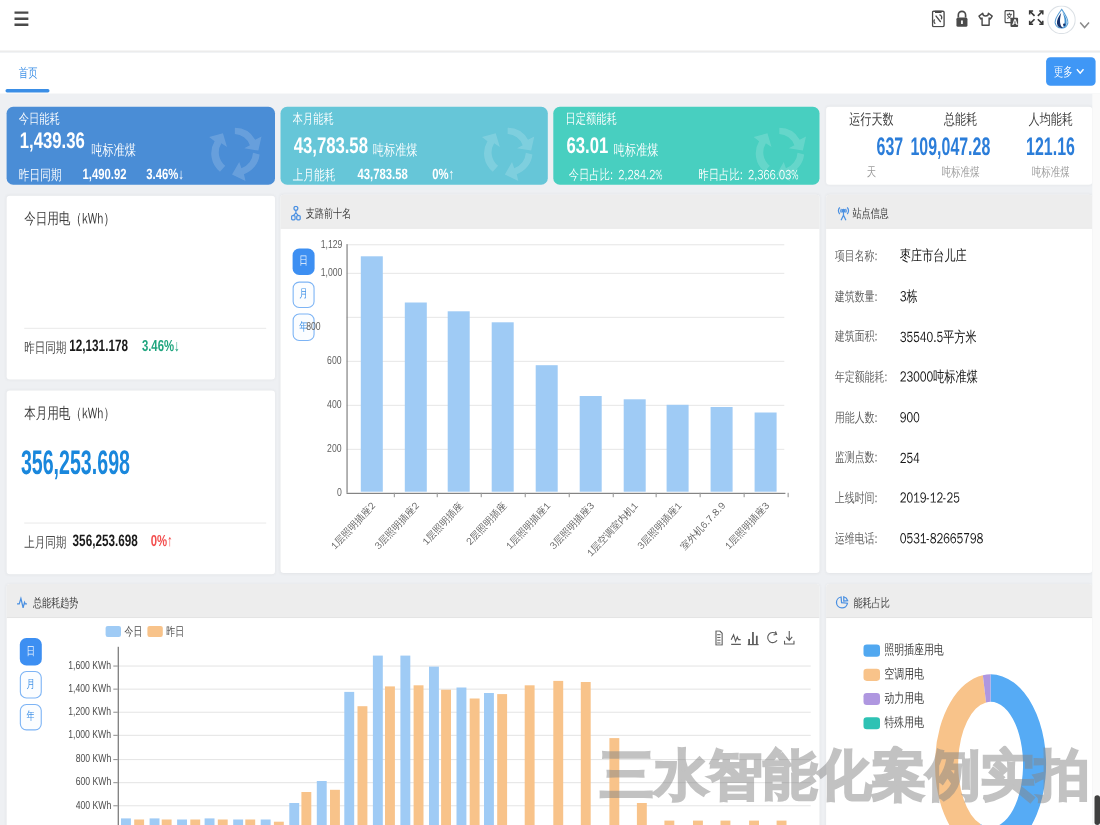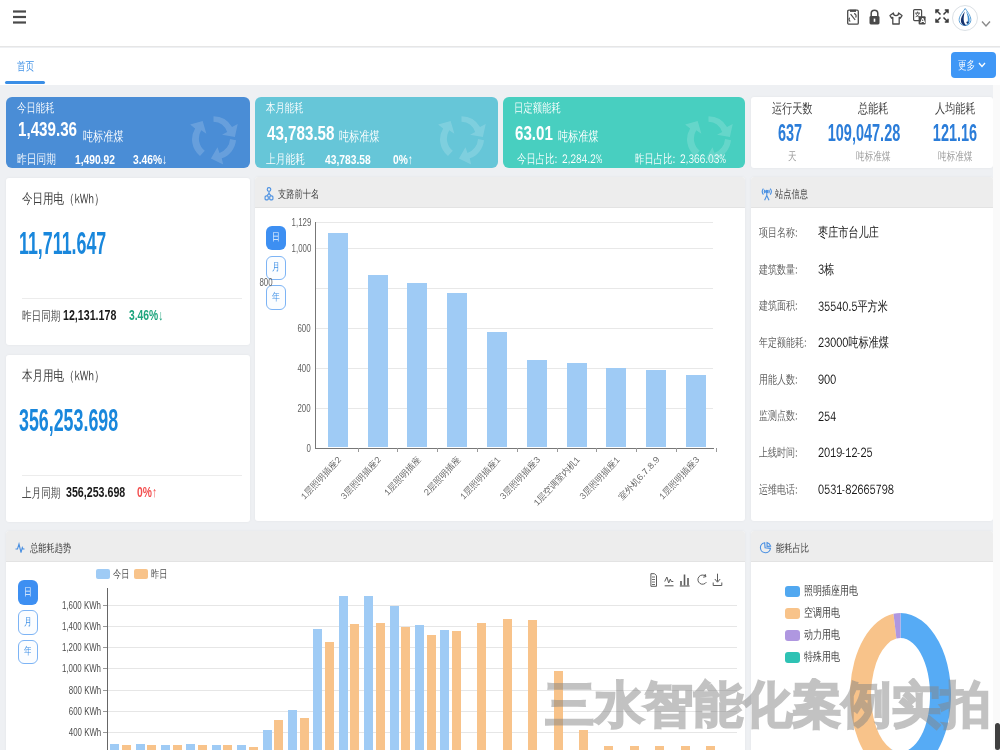--- a/index.html
+++ b/index.html
@@ -153,21 +153,21 @@
         <path d="M952 -184Q950 -156 952 -128Q901 -130 849 -130H643V-18Q643 53 647 123Q609 119 570 123Q574 53 574 -18V-570H538Q487 -473 415 -363Q388 -388 351 -393Q416 -486 463 -582Q510 -678 565 -823Q600 -807 637 -798Q608 -711 564 -621H885Q937 -621 988 -623Q985 -595 988 -567Q937 -570 885 -570H643V-400Q687 -398 731 -398H831Q883 -398 935 -400Q932 -372 935 -344Q883 -347 831 -347H731Q687 -347 643 -345V-181H849Q901 -181 952 -184ZM140 -35H61V-752H345V-35H267V-94H140ZM267 -449V-701H140V-449ZM267 -398H140V-145H267Z M1263 124Q1223 120 1182 124Q1186 50 1186 -25V-780H1867V122H1794V-25H1259Q1259 50 1263 124ZM1794 -432V-720H1259V-432ZM1794 -85V-372H1259V-85Z M2184 115Q2144 111 2104 115Q2108 42 2108 -32V-358H2411V-695Q2411 -768 2408 -842Q2447 -837 2487 -842Q2484 -768 2484 -695V-632H2840Q2898 -632 2956 -635Q2953 -603 2956 -572Q2898 -575 2840 -575H2484V-358H2814V113H2741V59H2182Q2182 87 2184 115ZM2741 -300H2180V1H2741Z M3670 -56Q3670 -36 3680 -22Q3690 -8 3706 -8H3918Q3937 -9 3942 -27Q3948 -44 3950 -65L3969 -199Q4002 -177 4041 -177L4010 18Q4006 41 3992 56Q3985 61 3975 61H3705Q3657 61 3626 29Q3595 -3 3595 -56V-690Q3595 -766 3592 -841Q3632 -837 3673 -841Q3670 -766 3670 -690V-420Q3745 -459 3805 -510Q3865 -561 3930 -634Q3959 -605 3993 -582Q3874 -434 3670 -338ZM3532 -494Q3528 -459 3532 -424Q3468 -428 3404 -428H3244V-1L3513 -213L3544 -156Q3514 -136 3485 -113L3199 132L3155 72Q3170 32 3170 -10V-670Q3170 -746 3166 -822Q3207 -817 3248 -822Q3244 -746 3244 -670V-491H3404Q3468 -491 3532 -494Z M4311 -404H4197V-520H4311ZM4311 0H4197V-116H4311Z M5473 0H4974V-73L5259 -296Q5384 -394 5384 -503Q5384 -579 5313 -618Q5272 -642 5224 -642Q5143 -642 5093 -579Q5058 -537 5056 -482L4974 -507Q5000 -637 5109 -688Q5162 -713 5227 -713Q5336 -713 5409 -647L5431 -622L5451 -593Q5472 -551 5472 -503Q5472 -370 5318 -251L5086 -73H5473Z M5747 -12 5670 132H5626L5688 0H5634V-118H5747Z M6410 -197Q6410 -79 6296 -23Q6228 10 6144 10Q6003 10 5925 -78Q5893 -113 5877 -160L5959 -187Q5995 -60 6142 -60Q6257 -60 6300 -126Q6319 -156 6319 -197Q6319 -262 6258 -301Q6208 -333 6094 -331H6050V-399Q6151 -399 6171 -401Q6208 -407 6230 -418Q6278 -441 6291 -496Q6294 -507 6294 -519Q6294 -599 6217 -631L6182 -641Q6165 -644 6145 -644Q6058 -644 6008 -581Q5991 -558 5981 -530L5903 -553Q5944 -664 6060 -699Q6103 -713 6152 -713Q6267 -713 6333 -648Q6383 -599 6383 -524Q6383 -450 6320 -402Q6288 -377 6248 -371V-369Q6345 -354 6388 -283Q6410 -244 6410 -197Z M7018 -229Q7018 -116 6931 -46Q6863 10 6769 10Q6612 10 6540 -132Q6496 -218 6496 -333Q6496 -527 6587 -630Q6661 -713 6782 -713Q6925 -713 6988 -601Q6999 -581 7007 -557L6928 -536Q6890 -639 6782 -641Q6619 -641 6585 -427Q6577 -377 6577 -317H6579Q6611 -401 6697 -439Q6741 -459 6789 -459Q6896 -459 6964 -380Q7018 -316 7018 -229ZM6936 -225Q6936 -305 6875 -354Q6831 -389 6776 -389Q6694 -389 6639 -327Q6597 -279 6597 -217Q6597 -141 6665 -93Q6711 -60 6767 -60Q6853 -60 6904 -125Q6936 -168 6936 -225Z M7632 -229Q7632 -116 7545 -46Q7477 10 7383 10Q7226 10 7154 -132Q7110 -218 7110 -333Q7110 -527 7201 -630Q7275 -713 7396 -713Q7539 -713 7602 -601Q7613 -581 7621 -557L7542 -536Q7504 -639 7396 -641Q7233 -641 7199 -427Q7191 -377 7191 -317H7193Q7225 -401 7311 -439Q7355 -459 7403 -459Q7510 -459 7578 -380Q7632 -316 7632 -229ZM7550 -225Q7550 -305 7489 -354Q7445 -389 7390 -389Q7308 -389 7253 -327Q7211 -279 7211 -217Q7211 -141 7279 -93Q7325 -60 7381 -60Q7467 -60 7518 -125Q7550 -168 7550 -225Z M7893 0H7779V-116H7893Z M8558 -348Q8558 -206 8492 -102Q8419 10 8295 10Q8149 10 8075 -133Q8026 -228 8026 -350Q8026 -510 8097 -611Q8167 -713 8287 -713Q8443 -713 8514 -560Q8558 -468 8558 -348ZM8468 -336Q8468 -537 8385 -609L8361 -627Q8328 -645 8287 -645Q8161 -645 8127 -473Q8116 -420 8116 -356Q8116 -162 8199 -91Q8239 -57 8295 -57Q8413 -57 8453 -207Q8468 -266 8468 -336Z M9173 -197Q9173 -79 9059 -23Q8991 10 8907 10Q8766 10 8688 -78Q8656 -113 8640 -160L8722 -187Q8758 -60 8905 -60Q9020 -60 9063 -126Q9082 -156 9082 -197Q9082 -262 9021 -301Q8971 -333 8857 -331H8813V-399Q8914 -399 8934 -401Q8971 -407 8993 -418Q9041 -441 9054 -496Q9057 -507 9057 -519Q9057 -599 8980 -631L8945 -641Q8928 -644 8908 -644Q8821 -644 8771 -581Q8754 -558 8744 -530L8666 -553Q8707 -664 8823 -699Q8866 -713 8915 -713Q9030 -713 9096 -648Q9146 -599 9146 -524Q9146 -450 9083 -402Q9051 -377 9011 -371V-369Q9108 -354 9151 -283Q9173 -244 9173 -197Z M9903 -172Q9903 -75 9847 -24L9824 -6Q9807 3 9788 7L9758 10Q9669 10 9631 -78Q9612 -121 9612 -172Q9612 -275 9671 -326Q9706 -355 9756 -355Q9848 -355 9886 -264Q9903 -223 9903 -172ZM9756 -303Q9675 -303 9675 -172Q9675 -62 9735 -45Q9745 -42 9758 -42Q9825 -42 9839 -133Q9841 -150 9841 -167Q9841 -303 9756 -303ZM9821 -702 9396 0H9322L9747 -702ZM9530 -529Q9530 -432 9474 -381Q9438 -347 9385 -347Q9296 -347 9258 -435Q9240 -478 9240 -529Q9240 -633 9298 -683Q9333 -713 9383 -713Q9475 -713 9513 -622Q9530 -581 9530 -529ZM9383 -660Q9302 -660 9302 -529Q9302 -420 9363 -402Q9373 -399 9385 -399Q9453 -399 9466 -490Q9468 -507 9468 -524Q9468 -660 9383 -660Z" fill="#ffffff"></path>
       </svg>
     </div>
   </div>
 <div class="panel" style="left:751px;top:97px;width:242px;height:71px">
     <div class="abs" style="left:20.75px;top:4px;">
       <svg width="40.5" height="15.7" viewBox="0 -901 4096 1188" preserveAspectRatio="none" style="display:block">
         <path d="M180 -394H143Q87 -394 31 -391Q34 -422 31 -452Q87 -449 143 -449H251V-58Q328 0 400 21Q457 36 575 37L964 40Q926 68 928 115L575 116Q333 116 211 -18L72 105Q52 72 25 43L180 -60ZM224 -623Q169 -711 102 -790L161 -841Q232 -757 291 -665ZM960 -540Q957 -510 960 -479Q905 -482 849 -482H583Q615 -459 652 -443Q629 -407 558 -308L458 -171L734 -199L768 -205Q736 -259 701 -312L767 -355Q849 -230 917 -98L847 -62L798 -153L740 -149L357 -105L351 -160Q372 -162 385 -178Q418 -220 484 -322Q551 -424 575 -482H444Q388 -482 332 -479Q336 -510 332 -540Q388 -537 444 -537H849Q905 -537 960 -540ZM899 -778Q895 -748 899 -717Q843 -720 787 -720H535Q480 -720 424 -717Q427 -748 424 -778Q480 -775 535 -775H787Q843 -775 899 -778Z M1730 1V-417H1546Q1488 -417 1430 -414Q1433 -446 1430 -477Q1488 -474 1546 -474H1897Q1955 -474 2014 -477Q2010 -446 2014 -414Q1955 -417 1897 -417H1802V26Q1802 69 1772 97Q1730 135 1615 134Q1627 83 1591 46Q1624 50 1668 50Q1712 50 1721 44Q1730 37 1730 1ZM1956 -748Q1952 -716 1956 -685Q1898 -687 1839 -687H1609Q1551 -687 1492 -685Q1496 -716 1492 -748Q1551 -745 1609 -745H1839Q1898 -745 1956 -748ZM1335 -586Q1369 -563 1408 -547Q1355 -467 1290 -395V-2Q1290 67 1294 136Q1251 132 1208 136Q1212 67 1212 -2V-313L1094 -202Q1071 -230 1030 -242Q1150 -343 1253 -477ZM1304 -815Q1338 -795 1379 -780Q1306 -659 1187 -564Q1147 -532 1105 -502Q1084 -533 1047 -548Q1151 -616 1232 -718Q1270 -766 1304 -815Z M2257 -415Q2193 -415 2129 -412Q2133 -446 2129 -481Q2193 -478 2257 -478H2510V-732H2342Q2278 -732 2214 -729Q2218 -764 2214 -798Q2278 -795 2342 -795H2771Q2835 -795 2899 -798Q2895 -764 2899 -729Q2835 -732 2771 -732H2584V-478H2861Q2924 -478 2988 -481Q2985 -446 2988 -412Q2924 -415 2861 -415H2594Q2643 -243 2728 -142Q2841 -10 3027 35Q2992 62 2981 105Q2837 68 2729 -40Q2621 -148 2560 -301Q2518 -163 2412 -52Q2306 58 2155 109Q2136 62 2087 46Q2261 6 2376 -124Q2492 -253 2508 -415Z M3114 -240Q3116 -266 3114 -291Q3160 -289 3207 -289H3259Q3275 -336 3289 -384Q3327 -370 3367 -364L3334 -289H3514Q3509 -148 3420 -39Q3472 6 3521 56Q3486 77 3456 105Q3418 55 3372 11Q3276 96 3150 115Q3135 77 3108 46Q3227 43 3320 -33Q3259 -81 3191 -116Q3219 -178 3243 -243ZM3402 -380Q3366 -383 3329 -380Q3332 -448 3332 -516V-566Q3308 -514 3265 -458Q3222 -403 3134 -326Q3116 -356 3083 -370Q3175 -446 3250 -566H3193Q3146 -566 3099 -564Q3102 -589 3099 -615L3237 -612L3125 -748L3182 -795L3301 -650L3255 -612H3332V-679Q3332 -747 3329 -815Q3366 -812 3402 -815Q3399 -747 3399 -679V-647Q3451 -714 3501 -809Q3532 -788 3566 -775Q3527 -698 3456 -612L3577 -615Q3574 -589 3577 -564L3444 -566L3549 -438L3492 -391L3399 -505Q3399 -442 3402 -380ZM3367 -81Q3426 -152 3441 -243H3315L3276 -145Q3323 -115 3367 -81ZM3399 -566V-544L3426 -566ZM3399 -612H3426Q3414 -622 3399 -627ZM3684 -805Q3718 -794 3758 -791Q3740 -704 3717 -619L3713 -605H3933Q3982 -605 4031 -608Q4029 -576 4031 -545L3930 -547Q3920 -308 3836 -142Q3923 -17 4066 49Q4034 70 4021 111Q3888 46 3804 -83Q3712 75 3553 145Q3544 98 3517 70Q3679 7 3767 -146Q3690 -289 3672 -474Q3640 -381 3584 -289Q3559 -317 3518 -324Q3556 -385 3598 -470Q3640 -555 3658 -638Q3676 -722 3684 -805ZM3723 -547Q3725 -447 3746 -359Q3768 -271 3798 -208Q3858 -349 3862 -547Z" fill="#404040"></path>
       </svg>
     </div>
-    <div class="abs" style="left:39px;top:24px;height:24px;line-height:24px;white-space:nowrap;transform:translateX(-50%)"><span class="num sxc" style="font-size:23px;color:#2b7dd9;transform:scaleX(0.63)">637</span></div>
+    <div class="abs" style="left:58px;top:24px;height:24px;line-height:24px;white-space:nowrap;transform:translateX(-50%)"><span class="num sxc" style="font-size:23px;color:#2b7dd9;transform:scaleX(0.63)">637</span></div>
     <div class="abs" style="left:36.6875px;top:52.5px;">
       <svg width="8.6" height="13.3" viewBox="0 -901 1024 1188" preserveAspectRatio="none" style="display:block">
         <path d="M209 -415Q145 -415 81 -412Q85 -446 81 -481Q145 -478 209 -478H462V-732H294Q230 -732 166 -729Q170 -764 166 -798Q230 -795 294 -795H723Q787 -795 851 -798Q847 -764 851 -729Q787 -732 723 -732H536V-478H813Q876 -478 940 -481Q937 -446 940 -412Q876 -415 813 -415H546Q595 -243 680 -142Q793 -10 979 35Q944 62 933 105Q789 68 681 -40Q573 -148 512 -301Q470 -163 364 -52Q258 58 107 109Q88 62 39 46Q213 6 328 -124Q444 -253 460 -415Z" fill="#9a9a9a"></path>
       </svg>
     </div>
     <div class="abs" style="left:107.3125px;top:4px;">
       <svg width="30.4" height="15.7" viewBox="0 -901 3072 1188" preserveAspectRatio="none" style="display:block">
         <path d="M261 -268H192V-619H392Q320 -702 237 -774L287 -831Q375 -754 452 -666L398 -619H588Q567 -637 540 -643L587 -699Q648 -775 649 -776L708 -844Q734 -816 765 -793L707 -726L640 -654L610 -619H833V-268H763V-324H261ZM763 -568H261V-375H763ZM929 76Q869 -15 798 -96L858 -144Q933 -60 995 36ZM562 -52Q514 -138 443 -204L498 -258Q577 -184 631 -87ZM761 -74Q790 -56 830 -53L801 80Q797 103 783 118Q769 134 749 134H369Q324 134 294 106Q264 79 264 33V-84Q264 -154 260 -223Q299 -219 339 -223Q335 -154 335 -84V33Q335 49 345 61Q355 73 370 73H698Q715 73 727 60Q739 48 743 29ZM-8 69Q57 -44 111 -166L183 -137Q128 -11 60 105Z M1664 1Q1664 20 1673 34Q1682 48 1697 48L1909 47Q1932 47 1940 11L1957 -76Q1988 -59 2023 -56L1995 60Q1985 107 1956 107H1696Q1651 107 1623 78Q1595 49 1595 1V-216Q1595 -286 1592 -356Q1629 -352 1667 -356Q1664 -286 1664 -216V-153Q1733 -177 1796 -212Q1859 -246 1938 -301Q1957 -268 1982 -240Q1856 -144 1664 -82ZM1664 -475Q1664 -458 1673 -446Q1682 -433 1697 -433H1909Q1932 -433 1940 -470L1957 -557Q1988 -539 2023 -536L1995 -421Q1985 -374 1956 -374H1696Q1648 -374 1622 -402Q1595 -431 1595 -475V-680Q1595 -749 1592 -819Q1629 -815 1667 -819Q1664 -749 1664 -680V-617Q1733 -641 1796 -674Q1858 -708 1939 -762Q1957 -728 1982 -700Q1857 -608 1664 -546ZM1415 -11V-102H1171V-30Q1171 39 1174 109Q1137 105 1099 109Q1102 39 1102 -30V-467L1484 -466V13Q1480 76 1433 97Q1394 116 1343 116Q1352 67 1322 27Q1341 32 1362 36Q1402 37 1408 31Q1415 25 1415 -11ZM1271 -843Q1301 -815 1337 -794Q1314 -766 1153 -590L1403 -596Q1368 -643 1331 -688L1389 -736Q1466 -644 1530 -543L1467 -503L1436 -550L1391 -551L1051 -537L1049 -586Q1067 -585 1080 -599Q1109 -630 1178 -714Q1246 -799 1271 -843ZM1415 -310V-417H1171Q1171 -363 1171 -310ZM1415 -151V-260H1171V-151Z M2770 107Q2720 107 2694 77Q2668 47 2668 1V-214L2614 -203Q2565 -193 2517 -181Q2514 -208 2506 -233Q2555 -241 2604 -251L2668 -265V-455L2537 -431Q2535 -458 2528 -484Q2578 -490 2627 -498L2668 -505V-662Q2618 -646 2559 -634Q2558 -670 2535 -699Q2614 -713 2688 -744Q2763 -775 2868 -842Q2886 -808 2911 -780Q2832 -723 2737 -686V-517L2815 -530Q2864 -538 2913 -549Q2915 -522 2922 -495Q2872 -490 2823 -481L2737 -467V-279L2887 -310Q2936 -320 2985 -332Q2987 -305 2996 -279Q2946 -272 2897 -262L2737 -228V1Q2737 20 2746 34Q2755 48 2771 48L2911 47Q2920 47 2924 42Q2927 38 2928 36Q2930 33 2932 28Q2933 23 2933 19L2960 -107Q2990 -87 3025 -84L2983 85Q2977 106 2959 107ZM2105 -20Q2089 -51 2059 -67Q2159 -121 2216 -237Q2240 -285 2253 -338H2186Q2136 -338 2086 -335Q2089 -362 2086 -389Q2136 -387 2186 -387H2262V-493H2219Q2169 -493 2119 -491Q2122 -518 2119 -545Q2169 -542 2219 -542H2262V-648H2205Q2155 -648 2105 -646Q2108 -673 2105 -700Q2155 -698 2205 -698H2262Q2262 -760 2259 -823Q2296 -819 2334 -823Q2331 -760 2331 -698H2399Q2449 -698 2499 -700Q2496 -673 2499 -646Q2449 -648 2399 -648H2330V-542L2466 -545Q2464 -518 2466 -491L2330 -493V-387H2395Q2445 -387 2495 -389Q2492 -362 2495 -335Q2445 -338 2395 -338L2330 -337V-318L2345 -334Q2423 -265 2492 -185L2434 -136Q2385 -193 2330 -245V-9Q2330 61 2334 130Q2296 126 2259 130Q2262 61 2262 -9V-181Q2196 -83 2105 -20Z" fill="#404040"></path>
       </svg>
     </div>
@@ -188,21 +188,20 @@
         <path d="M717 109Q671 109 642 79Q612 49 612 -3V-212H425V-367Q425 -440 421 -512Q460 -508 500 -512Q496 -440 496 -367V-267H612V-598H487Q431 -598 375 -595Q378 -626 375 -656Q431 -653 487 -653H612V-697Q612 -769 609 -842Q648 -838 687 -842Q683 -769 683 -697V-653H865Q921 -653 977 -656Q974 -626 977 -595Q921 -598 865 -598H683V-267H799Q800 -317 800 -377Q800 -437 796 -510Q835 -505 874 -510Q871 -445 871 -370Q871 -296 871 -212H683V-3Q683 17 693 32Q703 46 718 46L871 45Q888 45 894 20L909 -40Q941 -23 977 -17L950 72Q941 109 919 109ZM113 -43H44V-760H310V-43H240V-133H113ZM240 -717H113V-173H240Z M1990 -80 1923 -44 1832 -203 1737 -356 1801 -398 1898 -242ZM1528 -380Q1562 -363 1599 -353Q1537 -182 1391 18Q1365 -9 1329 -15Q1389 -92 1433 -174Q1477 -255 1528 -380ZM1659 -4V-485H1527Q1475 -485 1423 -482Q1426 -510 1423 -538Q1475 -536 1527 -536H1909Q1961 -536 2012 -538Q2009 -510 2012 -482Q1961 -485 1909 -485H1729V24Q1729 132 1566 132H1561Q1571 84 1539 47Q1567 50 1605 50Q1643 51 1651 44Q1659 36 1659 -4ZM1934 -765Q1931 -737 1934 -709Q1882 -711 1831 -711H1605Q1553 -711 1502 -709Q1505 -737 1502 -765Q1553 -762 1605 -762H1831Q1882 -762 1934 -765ZM1092 -42Q1064 -69 1020 -75Q1056 -132 1102 -214Q1147 -296 1178 -385Q1210 -474 1234 -563H1163Q1109 -563 1056 -560Q1059 -592 1056 -624Q1109 -621 1163 -621H1252V-682Q1252 -755 1249 -828Q1285 -824 1322 -828Q1319 -755 1319 -682V-621L1447 -624Q1444 -592 1447 -560L1319 -563V-438L1348 -461Q1411 -368 1463 -264L1398 -226Q1374 -276 1346 -323L1319 -368V-11Q1319 62 1322 136Q1285 132 1249 136Q1252 62 1252 -11V-390Q1179 -183 1092 -42Z M2245 -331Q2405 -485 2467 -630V-644H2473Q2513 -741 2535 -823Q2574 -807 2615 -800Q2585 -718 2551 -643H2928Q2978 -643 3028 -646Q3025 -619 3028 -592Q2978 -594 2928 -594H2788V-440H2890Q2940 -440 2990 -442Q2987 -415 2990 -388Q2940 -391 2890 -391H2788V-246H2888Q2938 -246 2988 -248Q2985 -221 2988 -194Q2938 -197 2888 -197H2788V-14H2933Q2983 -14 3033 -16Q3030 11 3033 38Q2983 36 2933 36H2536Q2537 79 2539 122Q2502 119 2464 122Q2467 53 2467 -17V-487Q2397 -371 2312 -285Q2286 -319 2245 -331ZM2814 -684 2747 -648 2659 -811 2726 -847ZM2719 -14V-197H2536V-14ZM2719 -246V-391H2536V-246ZM2719 -440V-594H2536V-440ZM2178 72Q2142 45 2088 42Q2125 -33 2162 -132Q2200 -230 2268 -474L2309 -447Q2245 -210 2216 -91ZM2228 -540Q2160 -624 2083 -697L2133 -756Q2214 -679 2285 -591Z M3757 -12Q3757 56 3760 123Q3724 119 3687 123Q3691 56 3691 -12V-144Q3588 1 3404 125Q3389 94 3359 76Q3445 21 3512 -47Q3580 -115 3654 -215H3513Q3468 -215 3422 -213Q3425 -237 3422 -262Q3468 -260 3513 -260H3690Q3690 -303 3687 -346Q3724 -342 3760 -346Q3758 -303 3757 -260H3968Q4013 -260 4059 -262Q4056 -237 4059 -213Q4013 -215 3968 -215H3808Q3845 -138 3900 -81Q3955 -24 4056 18Q4022 37 4007 74Q3925 38 3862 -32Q3799 -101 3757 -184ZM3900 -332Q3863 -336 3827 -332Q3828 -350 3829 -367H3549V-662L3448 -660Q3451 -685 3448 -709L3549 -707Q3548 -765 3546 -824Q3582 -820 3618 -824Q3616 -765 3615 -707H3830Q3830 -765 3827 -824Q3863 -820 3900 -824Q3897 -765 3897 -707L4035 -709Q4033 -685 4035 -660L3897 -662V-467Q3897 -399 3900 -332ZM3830 -662H3615V-562H3830ZM3830 -517H3615Q3615 -468 3615 -412H3830ZM3155 118Q3133 88 3089 83Q3159 29 3199 -52Q3255 -163 3255 -347V-686Q3255 -753 3251 -821Q3287 -817 3322 -821Q3318 -753 3318 -686V-520L3399 -638Q3426 -614 3457 -596Q3437 -565 3421 -544L3318 -411L3317 -296L3318 -297Q3392 -180 3456 -53L3394 -19Q3363 -81 3329 -140L3305 -182Q3272 7 3155 118ZM3081 -367Q3124 -471 3156 -585L3223 -565Q3191 -447 3146 -338Z" fill="#9a9a9a"></path>
       </svg>
     </div>
   </div>
 <div class="panel" style="left:6px;top:178px;width:244px;height:167px">
     <div class="abs" style="left:16px;top:12.5px;">
       <svg width="82.5" height="16.2" viewBox="0 -901 8047 1188" preserveAspectRatio="none" style="display:block">
         <path d="M184 -185Q188 -220 184 -254Q248 -251 312 -251H798L554 147L491 108L672 -188H312Q248 -188 184 -185ZM516 -284Q455 -373 381 -452L441 -507Q519 -424 584 -330ZM486 -822Q523 -799 565 -784L541 -737Q574 -686 621 -627Q709 -513 836 -440Q906 -398 981 -368Q945 -346 929 -302Q786 -363 676 -471Q575 -568 503 -673Q387 -484 230 -359Q154 -299 67 -257Q53 -304 18 -332Q105 -372 184 -427Q312 -516 379 -621Q438 -716 486 -822Z M1263 124Q1223 120 1182 124Q1186 50 1186 -25V-780H1867V122H1794V-25H1259Q1259 50 1263 124ZM1794 -432V-720H1259V-432ZM1794 -85V-372H1259V-85Z M2617 124Q2577 119 2536 124Q2540 49 2540 -25V-257H2285Q2280 -130 2246 -40Q2211 50 2148 118Q2118 83 2073 80Q2149 16 2180 -76Q2212 -167 2212 -297L2210 -794H2958V-24Q2958 47 2914 73Q2867 100 2768 99Q2780 48 2744 10Q2777 14 2820 14Q2862 15 2873 6Q2887 -9 2885 -63V-257H2613V-25Q2613 49 2617 124ZM2613 -317H2885V-484H2613ZM2540 -317V-484H2285V-317ZM2613 -544H2885V-734H2613ZM2540 -544V-734L2284 -733V-544Z M3592 111Q3544 111 3514 80Q3484 49 3484 -5V-175H3222V-76H3148V-689H3484L3480 -842Q3521 -838 3561 -842L3557 -689H3914V-76H3841V-175H3557V-5Q3557 15 3567 30Q3577 44 3593 44L3940 43Q3959 43 3971 26Q3983 9 3987 -17L4008 -158Q4039 -136 4078 -136L4050 40Q4045 70 4031 90Q4017 110 3995 111ZM3557 -236H3841V-404H3557ZM3484 -236V-404H3222V-236ZM3557 -464H3841V-629H3557ZM3484 -464V-629H3222V-464Z M4966 175H4913Q4785 16 4764 -197Q4761 -230 4761 -265Q4761 -485 4895 -679Q4903 -690 4912 -702H4965Q4838 -507 4836 -269Q4836 -30 4966 175Z M5624 0H5539L5387 -290L5276 -161V0H5196V-702H5276V-253L5516 -518H5602L5441 -336Z M6463 -702 6295 0H6206L6054 -545L5911 0H5821L5643 -702H5733L5874 -133H5876L6024 -702H6095L6255 -133H6257L6387 -702Z M6952 0H6872V-303Q6872 -406 6841 -440L6824 -455L6801 -464Q6786 -468 6768 -468Q6709 -468 6662 -413Q6624 -357 6623 -267V0H6543V-702H6623V-424H6626Q6677 -534 6787 -534Q6904 -534 6940 -424Q6952 -386 6952 -339Z M7382 -265Q7382 -49 7266 126Q7249 152 7230 175H7177Q7307 -30 7307 -269Q7307 -507 7181 -698Q7179 -700 7178 -702H7231Q7370 -517 7381 -298Q7382 -282 7382 -265Z" fill="#3d3d3d"></path>
       </svg>
     </div>
-    <div class="abs" style="left:12.5px;top:51px;height:30px;line-height:30px"><span class="num sxl" style="font-size:31px;color:#1987dc;transform:scaleX(0.575)">11,711.647</span></div>
     <div class="abs" style="left:16px;right:8px;top:120px;height:1px;background:#ececec"></div>
     <div class="abs" style="left:16px;top:130.5px;">
       <svg width="38.4" height="14.9" viewBox="0 -901 4096 1188" preserveAspectRatio="none" style="display:block">
         <path d="M952 -184Q950 -156 952 -128Q901 -130 849 -130H643V-18Q643 53 647 123Q609 119 570 123Q574 53 574 -18V-570H538Q487 -473 415 -363Q388 -388 351 -393Q416 -486 463 -582Q510 -678 565 -823Q600 -807 637 -798Q608 -711 564 -621H885Q937 -621 988 -623Q985 -595 988 -567Q937 -570 885 -570H643V-400Q687 -398 731 -398H831Q883 -398 935 -400Q932 -372 935 -344Q883 -347 831 -347H731Q687 -347 643 -345V-181H849Q901 -181 952 -184ZM140 -35H61V-752H345V-35H267V-94H140ZM267 -449V-701H140V-449ZM267 -398H140V-145H267Z M1263 124Q1223 120 1182 124Q1186 50 1186 -25V-780H1867V122H1794V-25H1259Q1259 50 1263 124ZM1794 -432V-720H1259V-432ZM1794 -85V-372H1259V-85Z M2422 -86H2350V-440L2741 -439V-86H2669V-140H2422ZM2821 -604Q2818 -572 2821 -541Q2763 -544 2704 -544H2411Q2353 -544 2295 -541Q2298 -572 2295 -604Q2353 -601 2411 -601H2704Q2763 -601 2821 -604ZM2890 -20V-734H2213V-26Q2213 48 2217 121Q2177 117 2137 121Q2141 48 2141 -26L2140 -792H2963V7Q2963 78 2920 104Q2874 132 2777 131Q2788 81 2753 43Q2785 47 2826 47Q2868 47 2879 38Q2890 29 2890 -20ZM2669 -382H2422V-197H2669Z M3948 -15V-234H3771Q3756 0 3600 120Q3577 84 3536 76Q3706 -24 3705 -285V-770H4015V12Q4015 79 3976 104Q3935 129 3842 129Q3853 82 3820 47Q3850 50 3888 50Q3927 51 3938 42Q3948 34 3948 -15ZM3543 41Q3491 -45 3428 -124L3485 -170Q3552 -88 3606 3ZM3657 -224Q3654 -199 3657 -174Q3610 -176 3563 -176H3278Q3311 -160 3347 -151Q3301 -11 3165 109Q3146 79 3113 65Q3173 17 3210 -40Q3246 -96 3278 -176H3184Q3137 -176 3090 -174Q3093 -199 3090 -224Q3137 -222 3184 -222H3229V-656L3114 -653Q3117 -679 3114 -704L3229 -702Q3229 -768 3226 -835Q3263 -831 3300 -835Q3297 -768 3296 -702H3487Q3487 -768 3484 -835Q3521 -831 3557 -835Q3554 -768 3554 -702L3650 -704Q3647 -679 3650 -653L3554 -656V-222ZM3948 -522V-724H3772V-522ZM3948 -276V-480H3772V-276ZM3487 -553V-656H3296V-554ZM3487 -391V-506L3296 -505V-392ZM3487 -222V-345L3296 -343V-222Z" fill="#4a4a4a"></path>
       </svg>
     </div>
     <div class="abs" style="left:57px;top:129px;height:15px;line-height:15px"><span class="num sxl" style="font-size:15px;color:#1a1a1a;transform:scaleX(0.71)">12,131.178</span></div>
     <div class="abs" style="left:122.5px;top:129px;height:15px;line-height:15px"><span class="num sxl" style="font-size:14.5px;color:#1fa57e;transform:scaleX(0.71)">3.46%↓</span></div>
   </div>
 <div class="panel" style="left:6px;top:355px;width:244px;height:167px">
@@ -258,21 +257,21 @@
       </div>
     </div>
     <div class="abs" style="left:0px;top:264.5px;width:56px;text-align:right;font-size:10.5px;color:#5f5f5f"><span class="num sxr" style="font-weight:normal;transform:scaleX(0.75)">0</span></div>
     <div class="abs" style="left:60.4px;top:230.6px;width:398px;height:1px;background:#e8e8e8"></div>
     <div class="abs" style="left:0px;top:224.6px;width:56px;text-align:right;font-size:10.5px;color:#5f5f5f"><span class="num sxr" style="font-weight:normal;transform:scaleX(0.75)">200</span></div>
     <div class="abs" style="left:60.4px;top:190.7px;width:398px;height:1px;background:#e8e8e8"></div>
     <div class="abs" style="left:0px;top:184.7px;width:56px;text-align:right;font-size:10.5px;color:#5f5f5f"><span class="num sxr" style="font-weight:normal;transform:scaleX(0.75)">400</span></div>
     <div class="abs" style="left:60.4px;top:150.8px;width:398px;height:1px;background:#e8e8e8"></div>
     <div class="abs" style="left:0px;top:144.8px;width:56px;text-align:right;font-size:10.5px;color:#5f5f5f"><span class="num sxr" style="font-weight:normal;transform:scaleX(0.75)">600</span></div>
     <div class="abs" style="left:60.4px;top:110.9px;width:398px;height:1px;background:#e8e8e8"></div>
-    <div class="abs" style="left:0px;top:99px;width:56px;text-align:left;font-size:10.5px;color:#5f5f5f"><span class="num sxr" style="font-weight:normal;transform:scaleX(0.75)">800</span></div>
+    <div class="abs" style="left:0px;top:114px;width:56px;text-align:center;font-size:10.5px;color:#5f5f5f"><span class="num sxr" style="font-weight:normal;transform:scaleX(0.75)">800</span></div>
     <div class="abs" style="left:60.4px;top:71.0px;width:398px;height:1px;background:#e8e8e8"></div>
     <div class="abs" style="left:0px;top:65.0px;width:56px;text-align:right;font-size:10.5px;color:#5f5f5f"><span class="num sxr" style="font-weight:normal;transform:scaleX(0.75)">1,000</span></div>
     <div class="abs" style="left:60.4px;top:45.3px;width:398px;height:1px;background:#e8e8e8"></div>
     <div class="abs" style="left:0px;top:39.3px;width:56px;text-align:right;font-size:10.5px;color:#5f5f5f"><span class="num sxr" style="font-weight:normal;transform:scaleX(0.75)">1,129</span></div>
     <div class="abs" style="left:60.4px;top:45.3px;width:1px;height:225.7px;background:#777"></div>
     <div class="abs" style="left:60.4px;top:270.5px;width:399px;height:1px;background:#777"></div>
     <div class="abs" style="left:72.7px;top:55.6px;width:20px;height:214.9px;background:#9fcbf5"></div>
     <div class="abs" style="left:102.6px;top:271px;width:1px;height:4px;background:#999"></div>
     <div class="abs" style="left:112.5px;top:98.1px;width:20px;height:172.4px;background:#9fcbf5"></div>
     <div class="abs" style="left:142.4px;top:271px;width:1px;height:4px;background:#999"></div>

